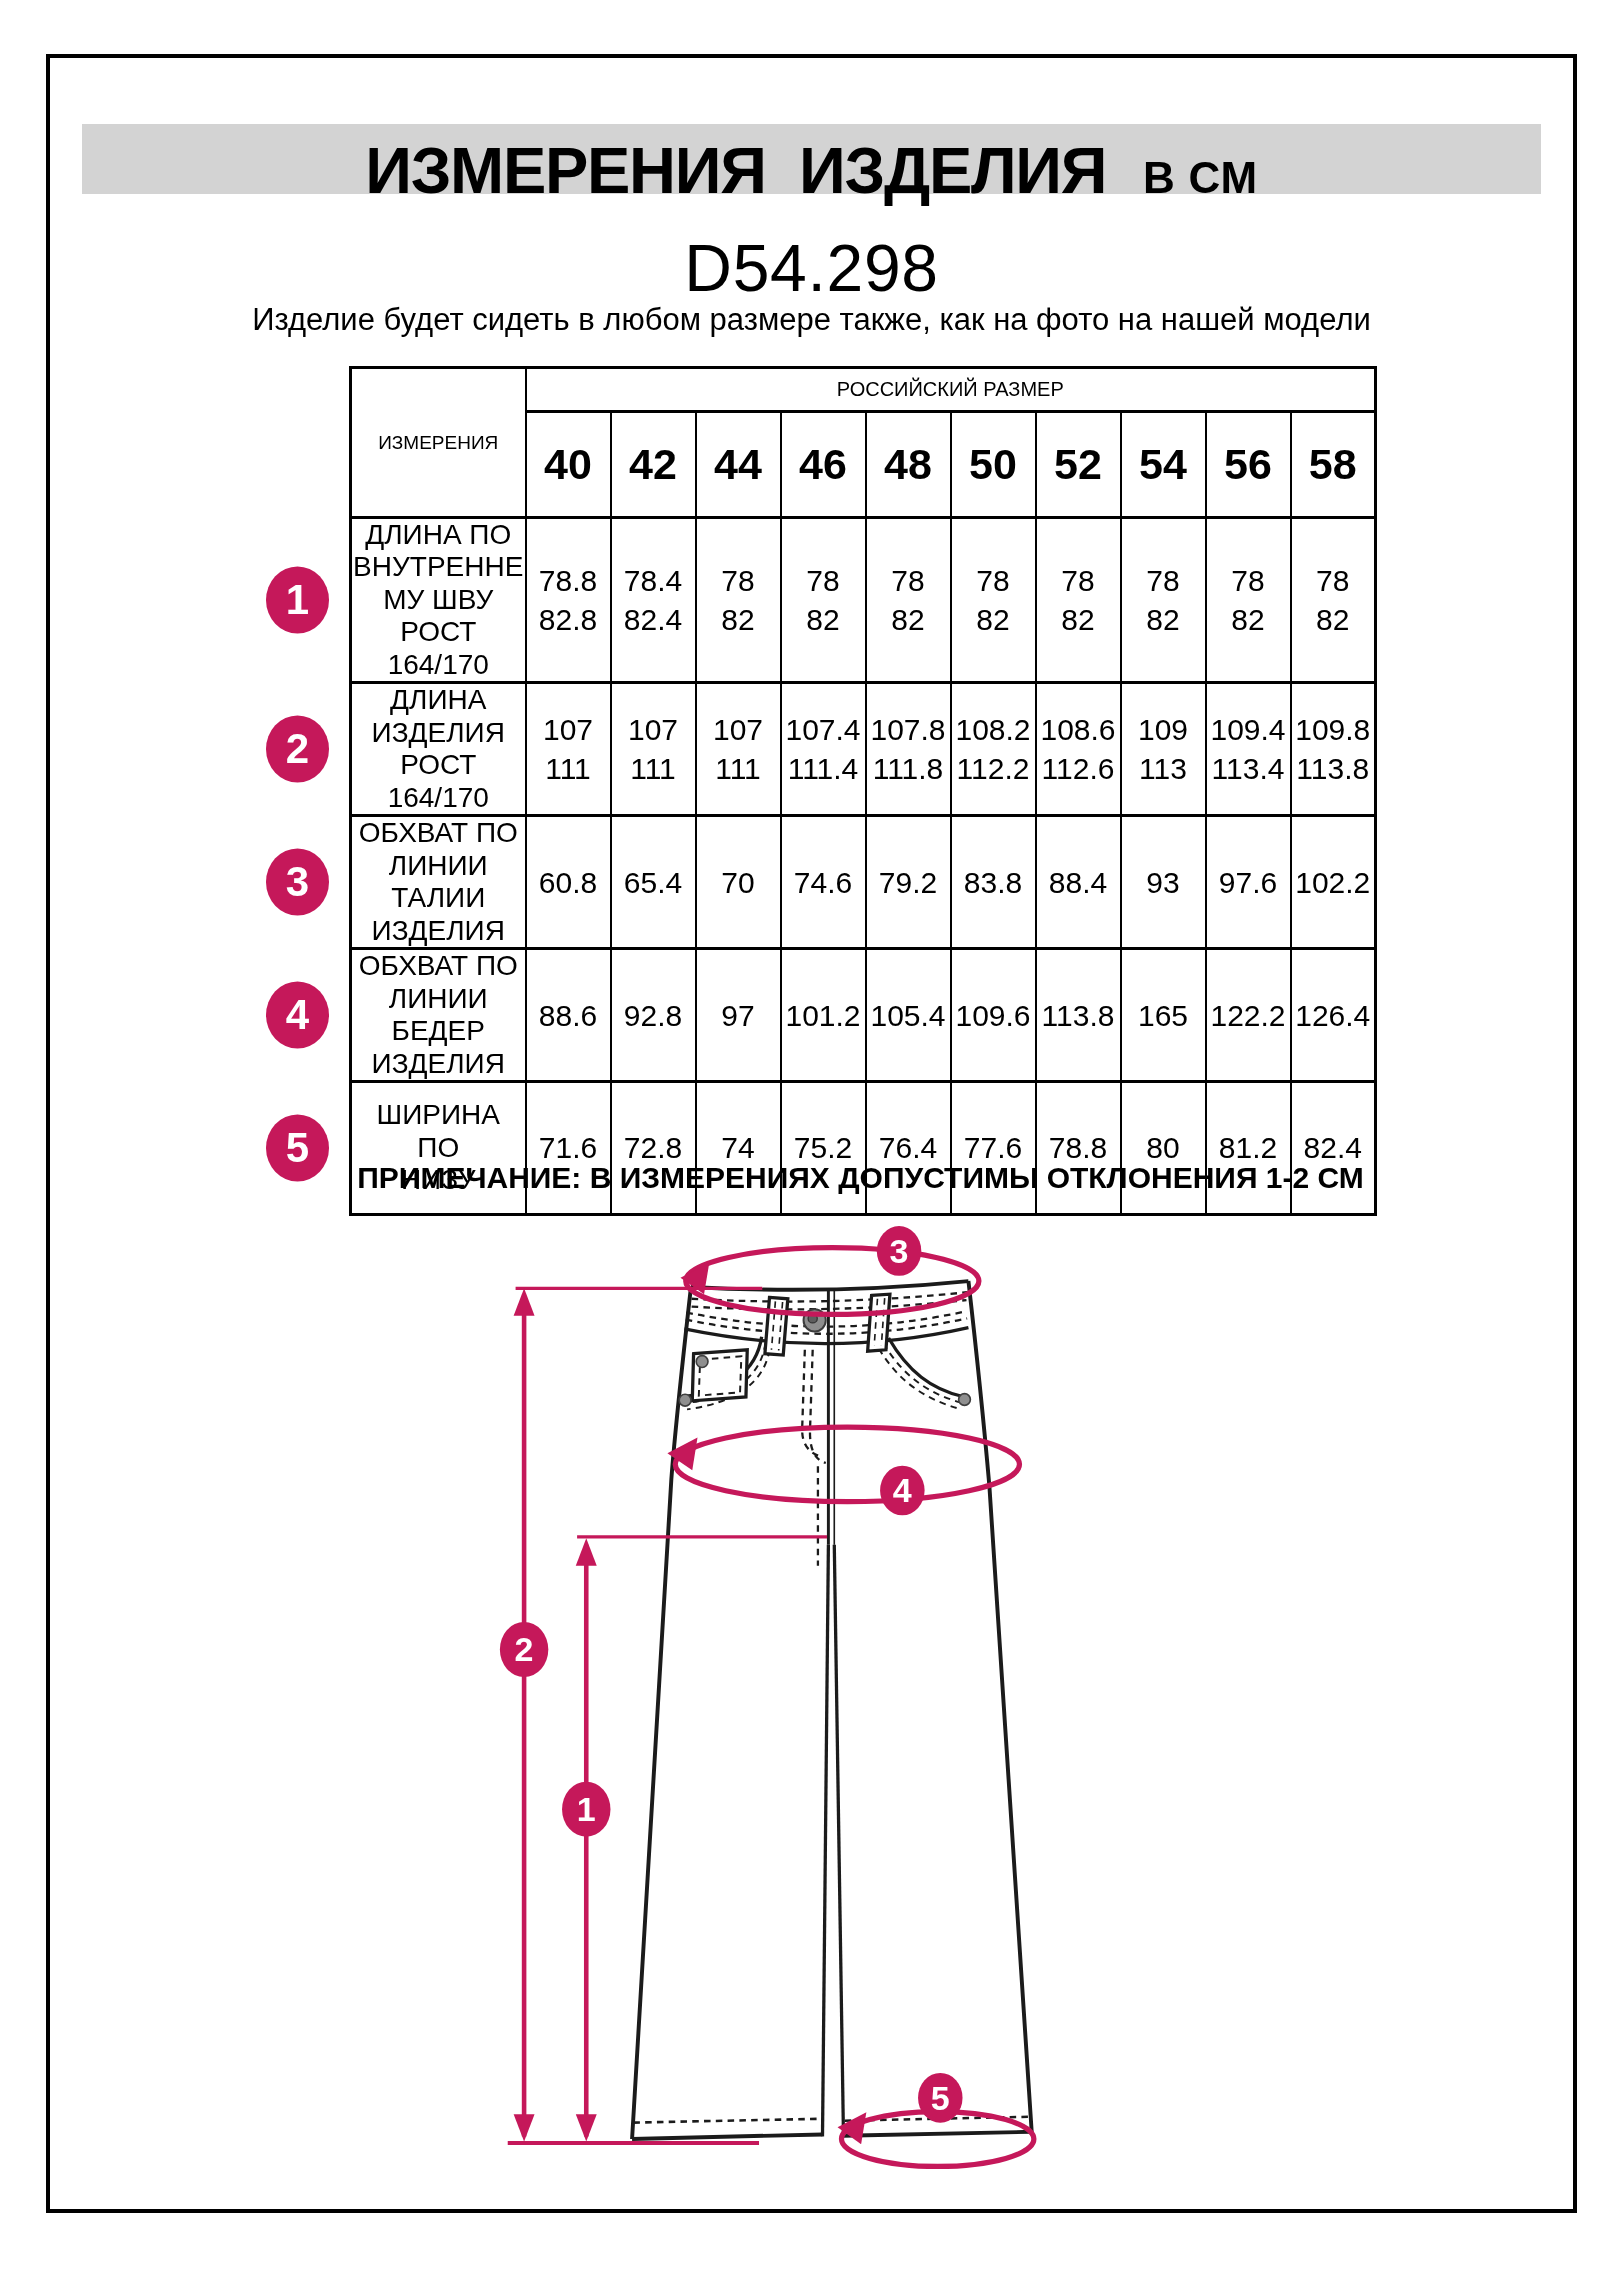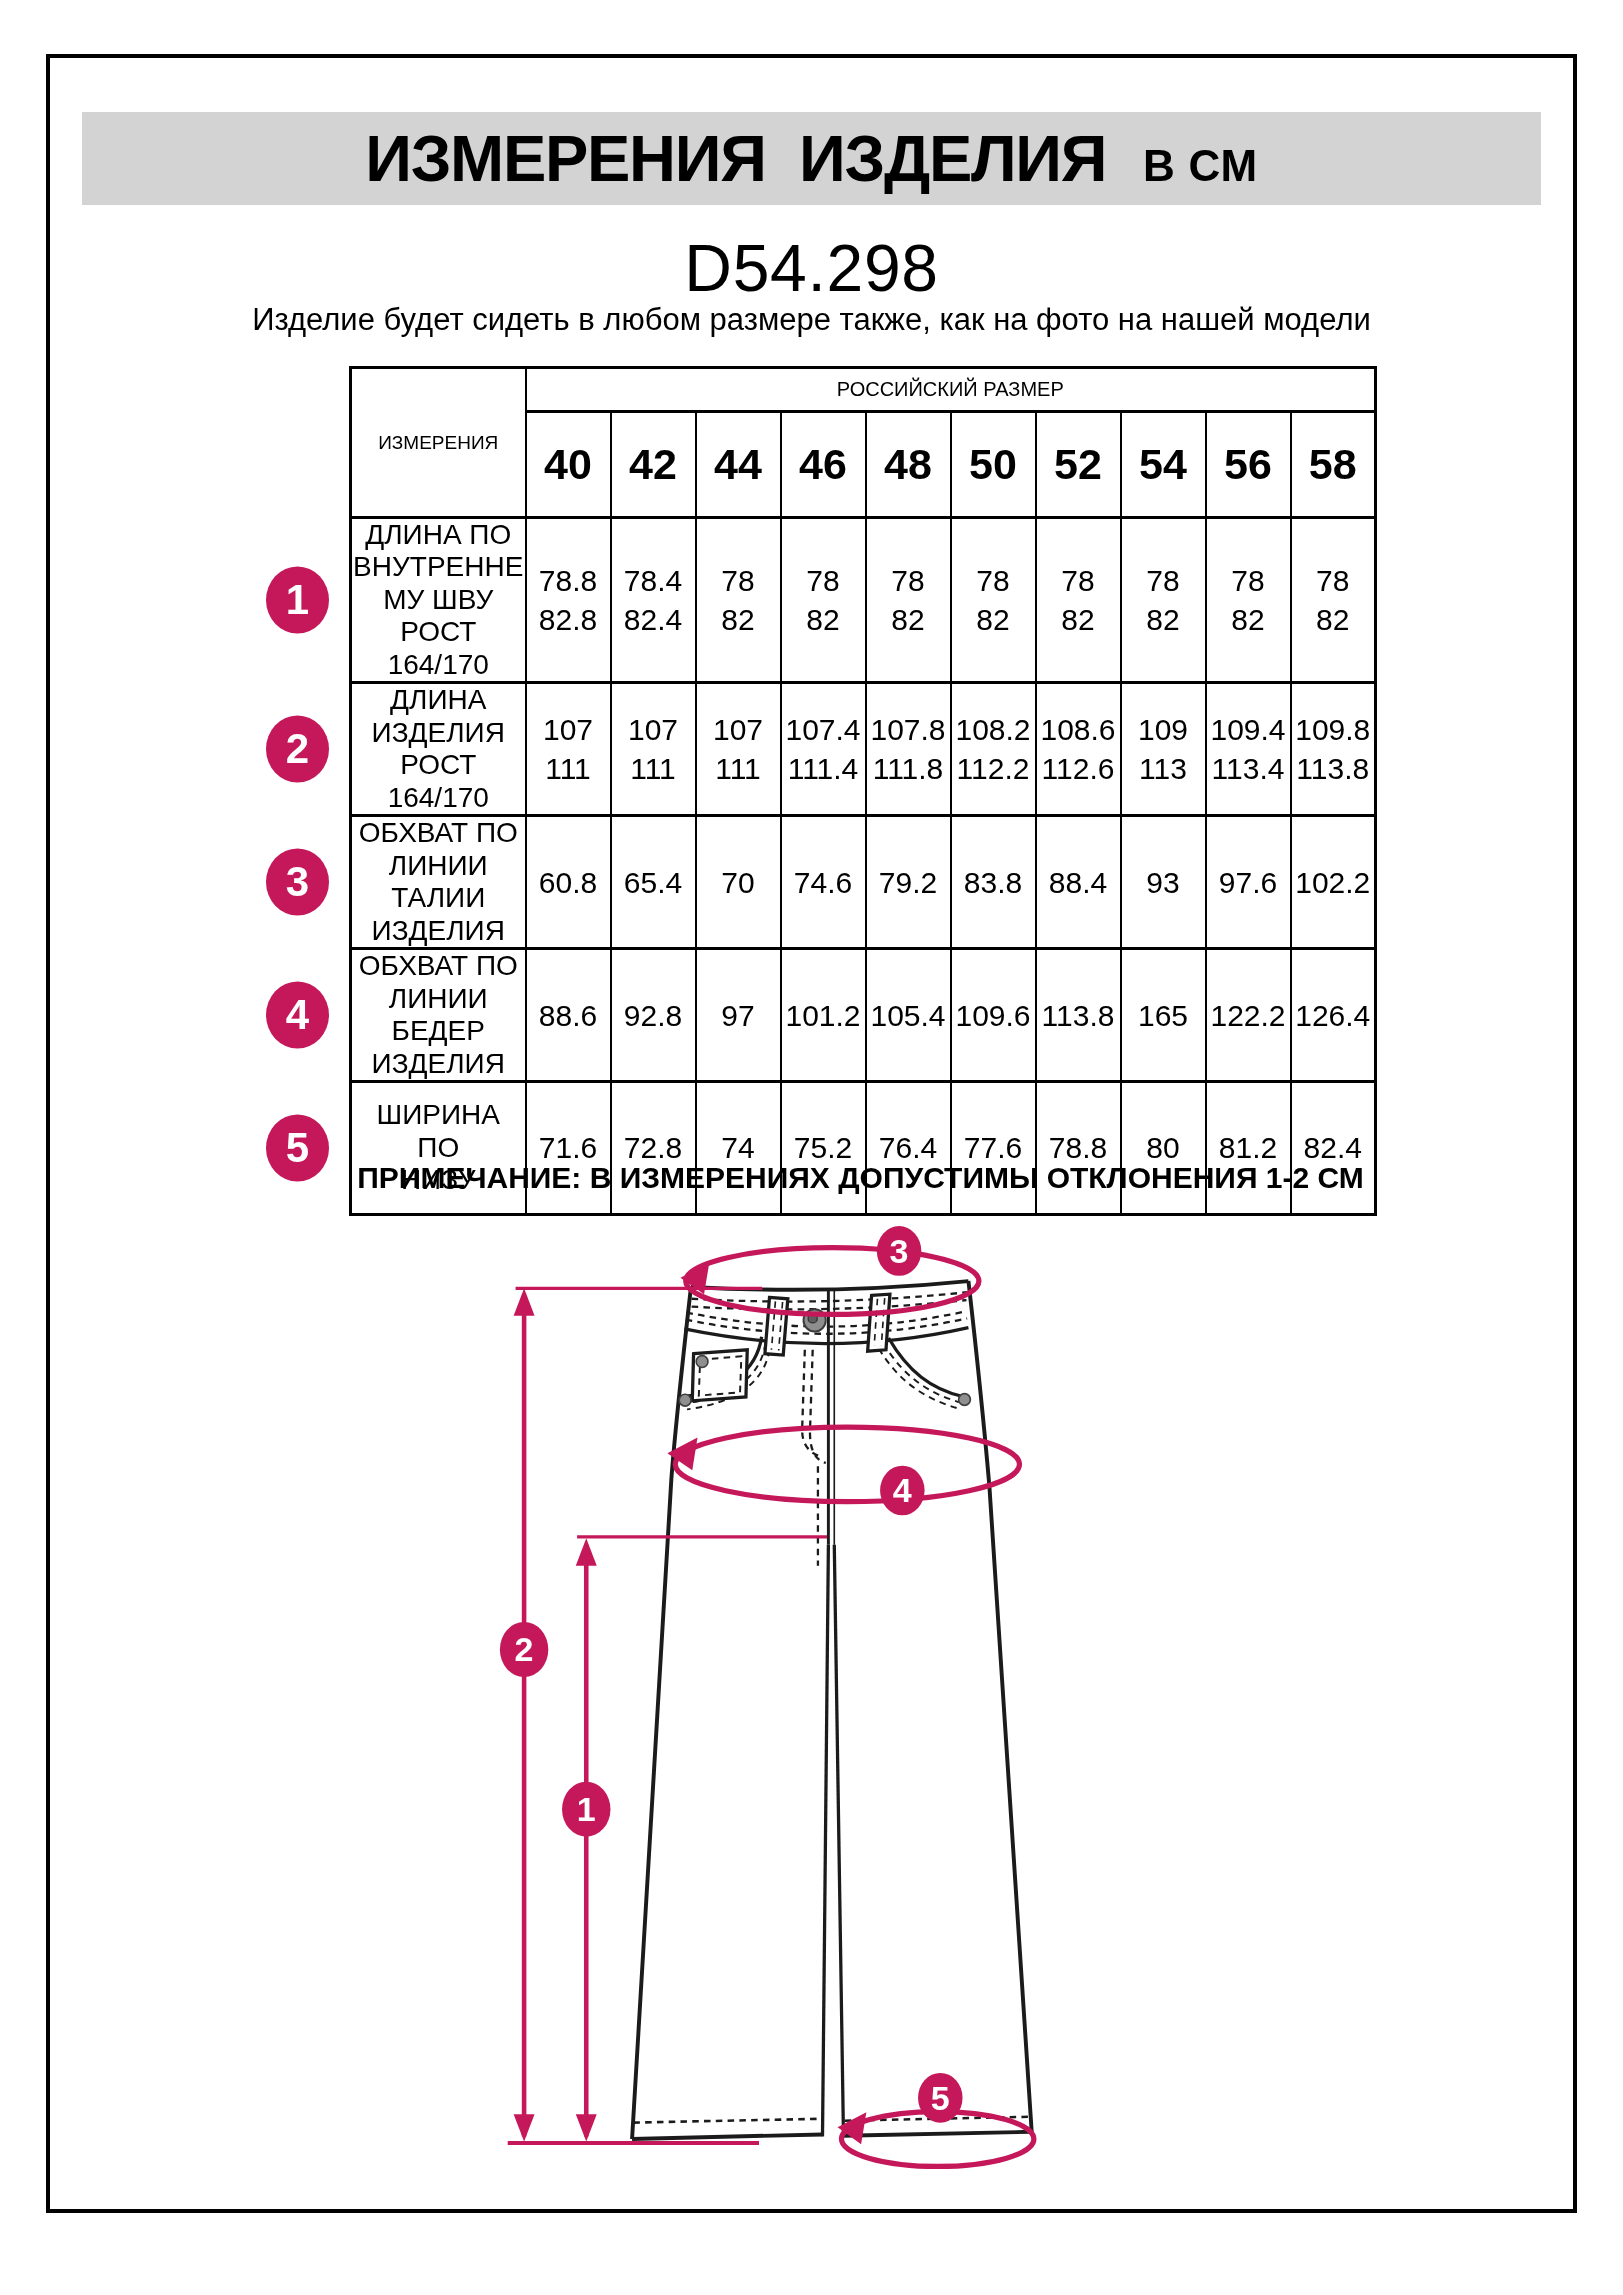--- a/index.html
+++ b/index.html
@@ -2,21 +2,21 @@
 <html style="font-size:10.5px"><head>
 <meta charset="utf-8">
 <style>
   html,body{margin:0;padding:0;}
   body{
     width:1623px;height:2295px;position:relative;background:#ffffff;
     font-family:"Liberation Sans",sans-serif;color:#000;overflow:hidden;
   }
   .frame{position:absolute;left:46px;top:54px;width:1531px;height:2159px;
     border:4.6px solid #000;box-sizing:border-box;}
-  .titlebar{position:absolute;left:82px;top:112px;width:1459px;height:93px;
+  .titlebar{position:absolute;left:82px;top:124px;width:1459px;height:70px;
     background:#D3D3D3;display:flex;align-items:baseline;justify-content:center;gap:37px;text-align:center;}
   .title-main{font-weight:bold;font-size:65px;line-height:93px;white-space:pre;letter-spacing:-1.3px;}
   .title-units{font-weight:bold;font-size:44px;letter-spacing:0.7px;}
   .model-code{position:absolute;left:0;top:230px;width:1623px;text-align:center;
     font-size:66px;letter-spacing:0.7px;}
   .subtitle{position:absolute;left:0;top:302px;width:1623px;text-align:center;font-size:31px;}
   table.sizes{position:absolute;left:349px;top:366px;width:1023px;
     border-collapse:collapse;table-layout:fixed;text-align:center;
     font-family:"Liberation Sans",sans-serif;}
   table.sizes{border:3.9px solid #000;}

